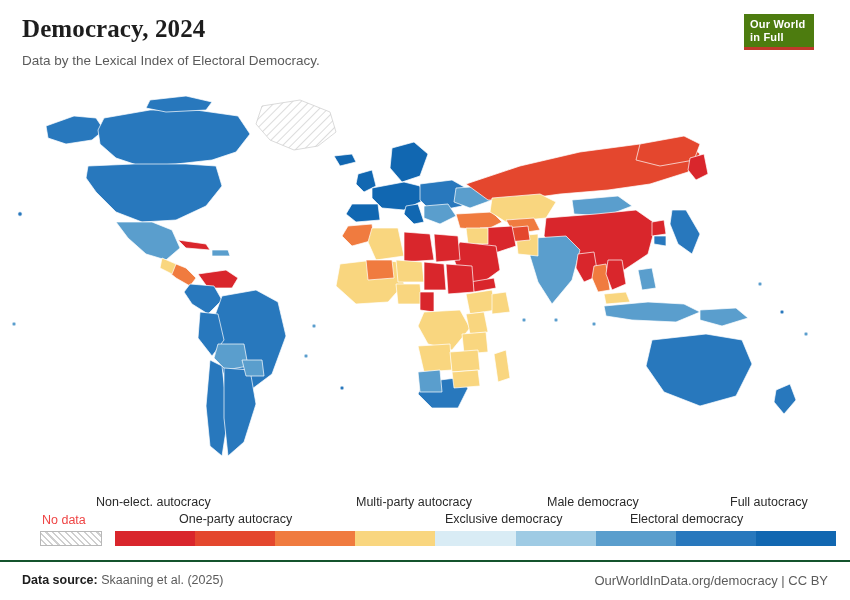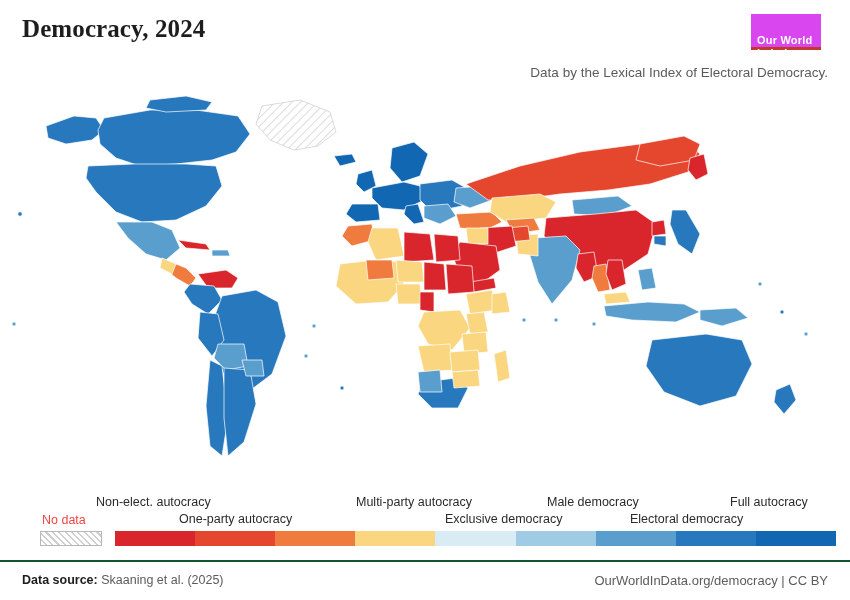--- a/index.html
+++ b/index.html
@@ -35,39 +35,38 @@
     font-size: 25px;
     font-weight: 700;
     color: #1d1d1d;
     letter-spacing: 0.1px;
     margin: 0;
     line-height: 30px;
   }
   .subtitle {
     font-size: 13.5px;
     color: #5b5b5b;
-    margin-top: 20px;
+    margin-top: 8px;
     line-height: 17px;
-    text-align: right;
   }
 
   
   .owid-logo {
     position: absolute;
-    right: 29px;
+    right: 36px;
     top: 14px;
     width: 70px;
     height: 36px;
-    background: #d946ef;
+    background: #4d7c0f;
     color: #ffffff;
     font-family: "Liberation Sans", sans-serif;
     font-weight: 700;
     font-size: 11px;
     line-height: 12.5px;
-    padding: 20px 0 0 6px;
+    padding: 4px 0 0 6px;
     box-sizing: border-box;
     border-bottom: 3px solid #c0392b;
     letter-spacing: 0.2px;
   }
 
   
   .map-area {
     position: absolute;
     left: 0;
     top: 88px;
@@ -174,21 +173,21 @@
 
 <div class="page">
 
   <div class="header">
     <h1 class="title">Democracy, 2024</h1>
     <div class="subtitle">Data by the Lexical Index of Electoral Democracy.</div>
   </div>
 
   <div class="owid-logo">
     <div>Our World</div>
-    <div>in Index</div>
+    <div>in Full</div>
   </div>
 
   <div class="map-area">
     <svg class="map-svg" width="850" height="390" viewBox="0 0 850 390" xmlns="http://www.w3.org/2000/svg">
       <defs>
         <pattern id="hatch" width="6" height="6" patternTransform="rotate(45)" patternUnits="userSpaceOnUse">
           <rect width="6" height="6" fill="#ffffff"></rect>
           <line x1="0" y1="0" x2="0" y2="6" stroke="#d4d4d4" stroke-width="1.6"></line>
         </pattern>
       </defs>

